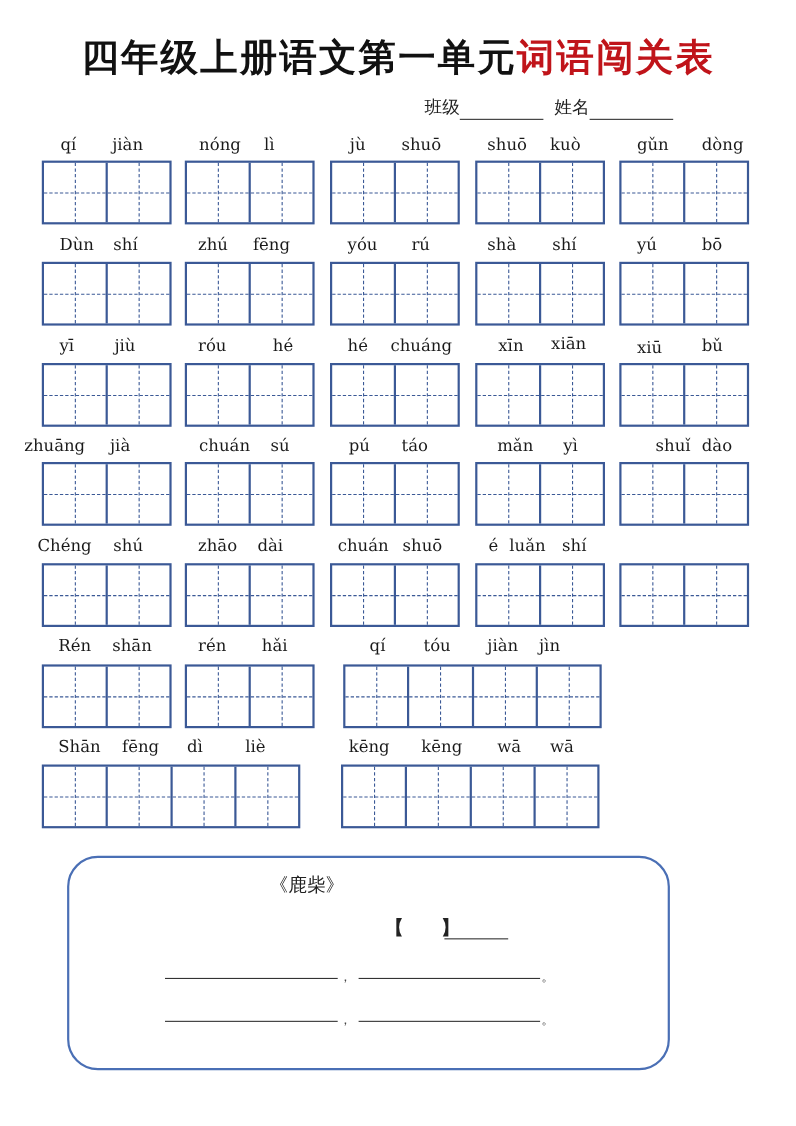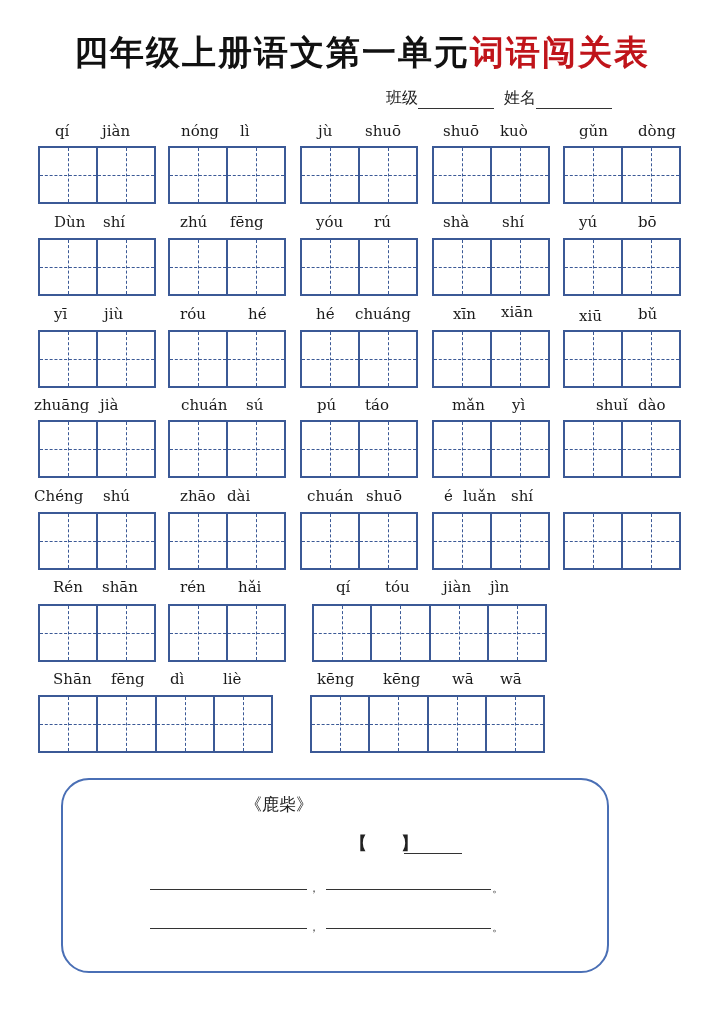--- a/index.html
+++ b/index.html
@@ -128,21 +128,21 @@
   </div>
 <div class="box" style="left:432px;top:330px;width:118px">
     <div class="cell"></div>
     <div class="cell"></div>
   </div>
 <div class="box" style="left:563px;top:330px;width:118px">
     <div class="cell"></div>
     <div class="cell"></div>
   </div>
 
-<div class="pinyin" style="left:34px;top:396px">zhuāng</div>
+<div class="pinyin" style="left:22px;top:396px">zhuāng</div>
 <div class="pinyin" style="left:100px;top:396px">jià</div>
 <div class="pinyin" style="left:181px;top:396px">chuán</div>
 <div class="pinyin" style="left:246px;top:396px">sú</div>
 <div class="pinyin" style="left:317px;top:396px">pú</div>
 <div class="pinyin" style="left:365px;top:396px">táo</div>
 <div class="pinyin" style="left:452px;top:396px">mǎn</div>
 <div class="pinyin" style="left:512px;top:396px">yì</div>
 <div class="pinyin" style="left:596px;top:396px">shuǐ</div>
 <div class="pinyin" style="left:638px;top:396px">dào</div>
 <div class="box" style="left:38px;top:420px;width:118px">
@@ -162,21 +162,21 @@
     <div class="cell"></div>
   </div>
 <div class="box" style="left:563px;top:420px;width:118px">
     <div class="cell"></div>
     <div class="cell"></div>
   </div>
 
 <div class="pinyin" style="left:34px;top:487px">Chéng</div>
 <div class="pinyin" style="left:103px;top:487px">shú</div>
 <div class="pinyin" style="left:180px;top:487px">zhāo</div>
-<div class="pinyin" style="left:227px;top:487px">dài</div>
+<div class="pinyin" style="left:234px;top:487px">dài</div>
 <div class="pinyin" style="left:307px;top:487px">chuán</div>
 <div class="pinyin" style="left:366px;top:487px">shuō</div>
 <div class="pinyin" style="left:444px;top:487px">é</div>
 <div class="pinyin" style="left:463px;top:487px">luǎn</div>
 <div class="pinyin" style="left:511px;top:487px">shí</div>
 <div class="box" style="left:38px;top:512px;width:118px">
     <div class="cell"></div>
     <div class="cell"></div>
   </div>
 <div class="box" style="left:168px;top:512px;width:118px">

